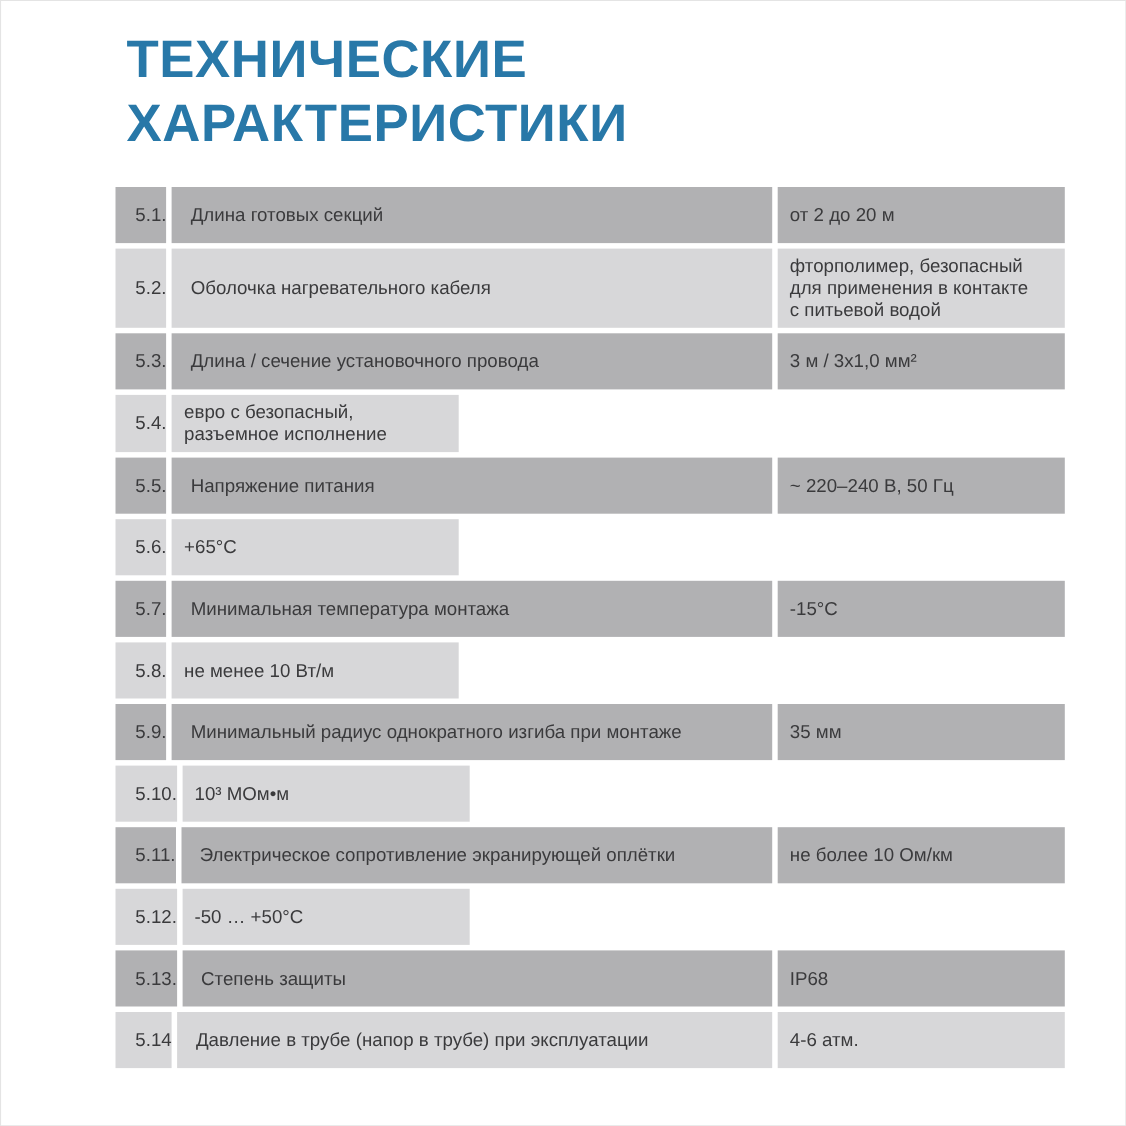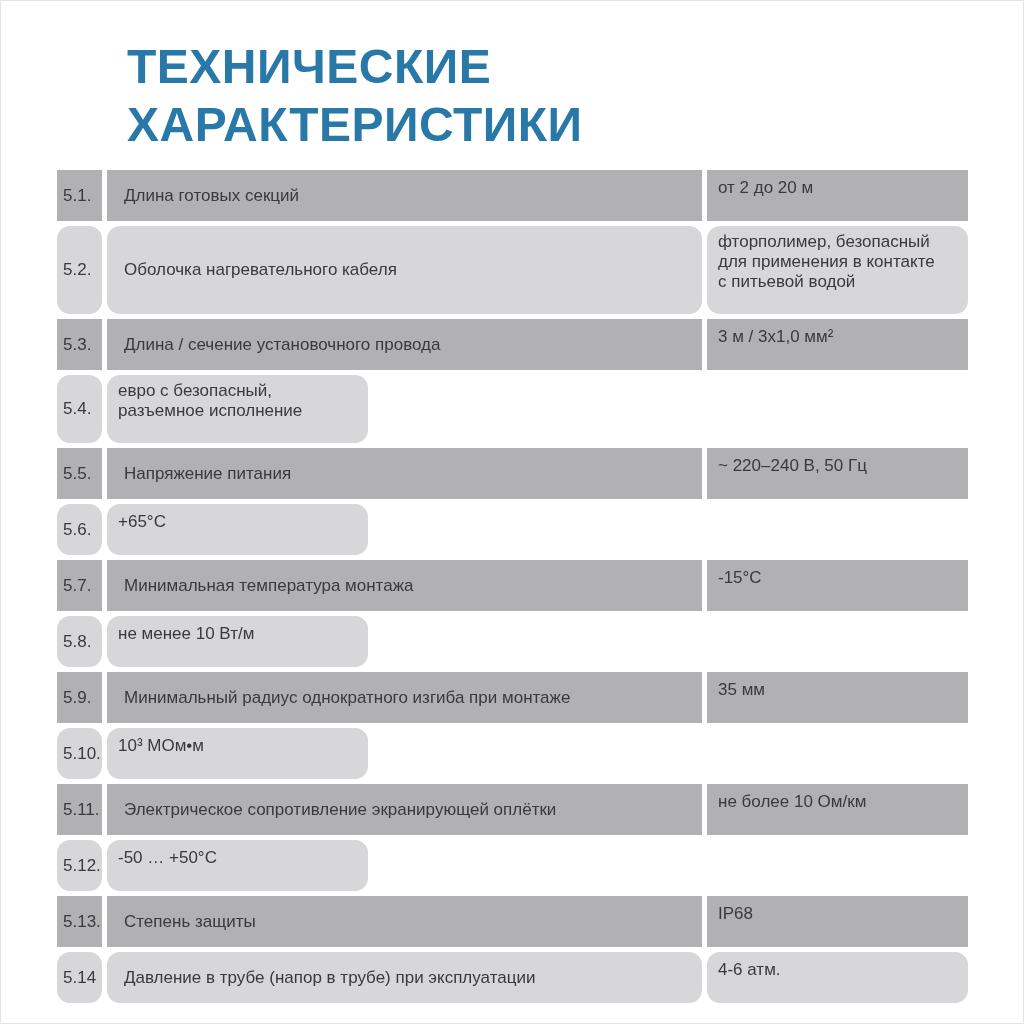--- a/index.html
+++ b/index.html
@@ -14,21 +14,21 @@
     background: var(--bg, #ffffff);
     box-shadow: inset 0 0 0 1px #e4e4e4;
     overflow: hidden;
     font-family: "Liberation Sans", sans-serif;
     color: var(--text, #3a3a3c);
   }
   .title {
     position: absolute;
     left: 115px;
     top: 26px;
-    margin: 12px;
+    margin: 0;
     font-size: 48px;
     line-height: 58px;
     font-weight: 700;
     letter-spacing: 0.5px;
     color: var(--title, #2878a8);
   }
   .spec-table {
     position: absolute;
     left: 57px;
     top: 170px;
@@ -36,40 +36,41 @@
     display: flex;
     flex-direction: column;
     gap: 5px;
   }
   .row {
     display: flex;
     gap: 5px;
     min-height: 51px;
   }
   .row.dark  > .cell { background: var(--rowDark, #b1b1b3); }
-  .row.light > .cell { background: var(--rowLight, #d7d7d9); border-radius: 13px; }
+  .row.light > .cell { background: var(--rowLight, #d7d7d9); }
   .cell {
     display: flex;
     align-items: center;
     font-size: 17px;
     line-height: 20px;
   }
   .cell.num {
     flex: 0 0 45px;
-    padding-left: 6px;
+    padding-left: 18px;
     box-sizing: border-box;
+    margin-left: 48px;
   }
   .cell.label {
     flex: 1 1 auto;
     padding: 6px 0 6px 17px;
     box-sizing: border-box;
   }
   .cell.value {
     flex: 0 0 261px;
-    padding: 6px 8px 22px 11px;
+    padding: 6px 8px 6px 11px;
     box-sizing: border-box;
     white-space: pre-line;
   }
 </style>
 </head>
 <body>
 
 <div class="page" style="--title: #2878a8; --rowDark: #b1b1b3; --rowLight: #d7d7d9; --text: #3a3a3c; --bg: #ffffff;">
   <h1 class="title"><span>ТЕХНИЧЕСКИЕ</span><br><span>ХАРАКТЕРИСТИКИ</span></h1>
 

